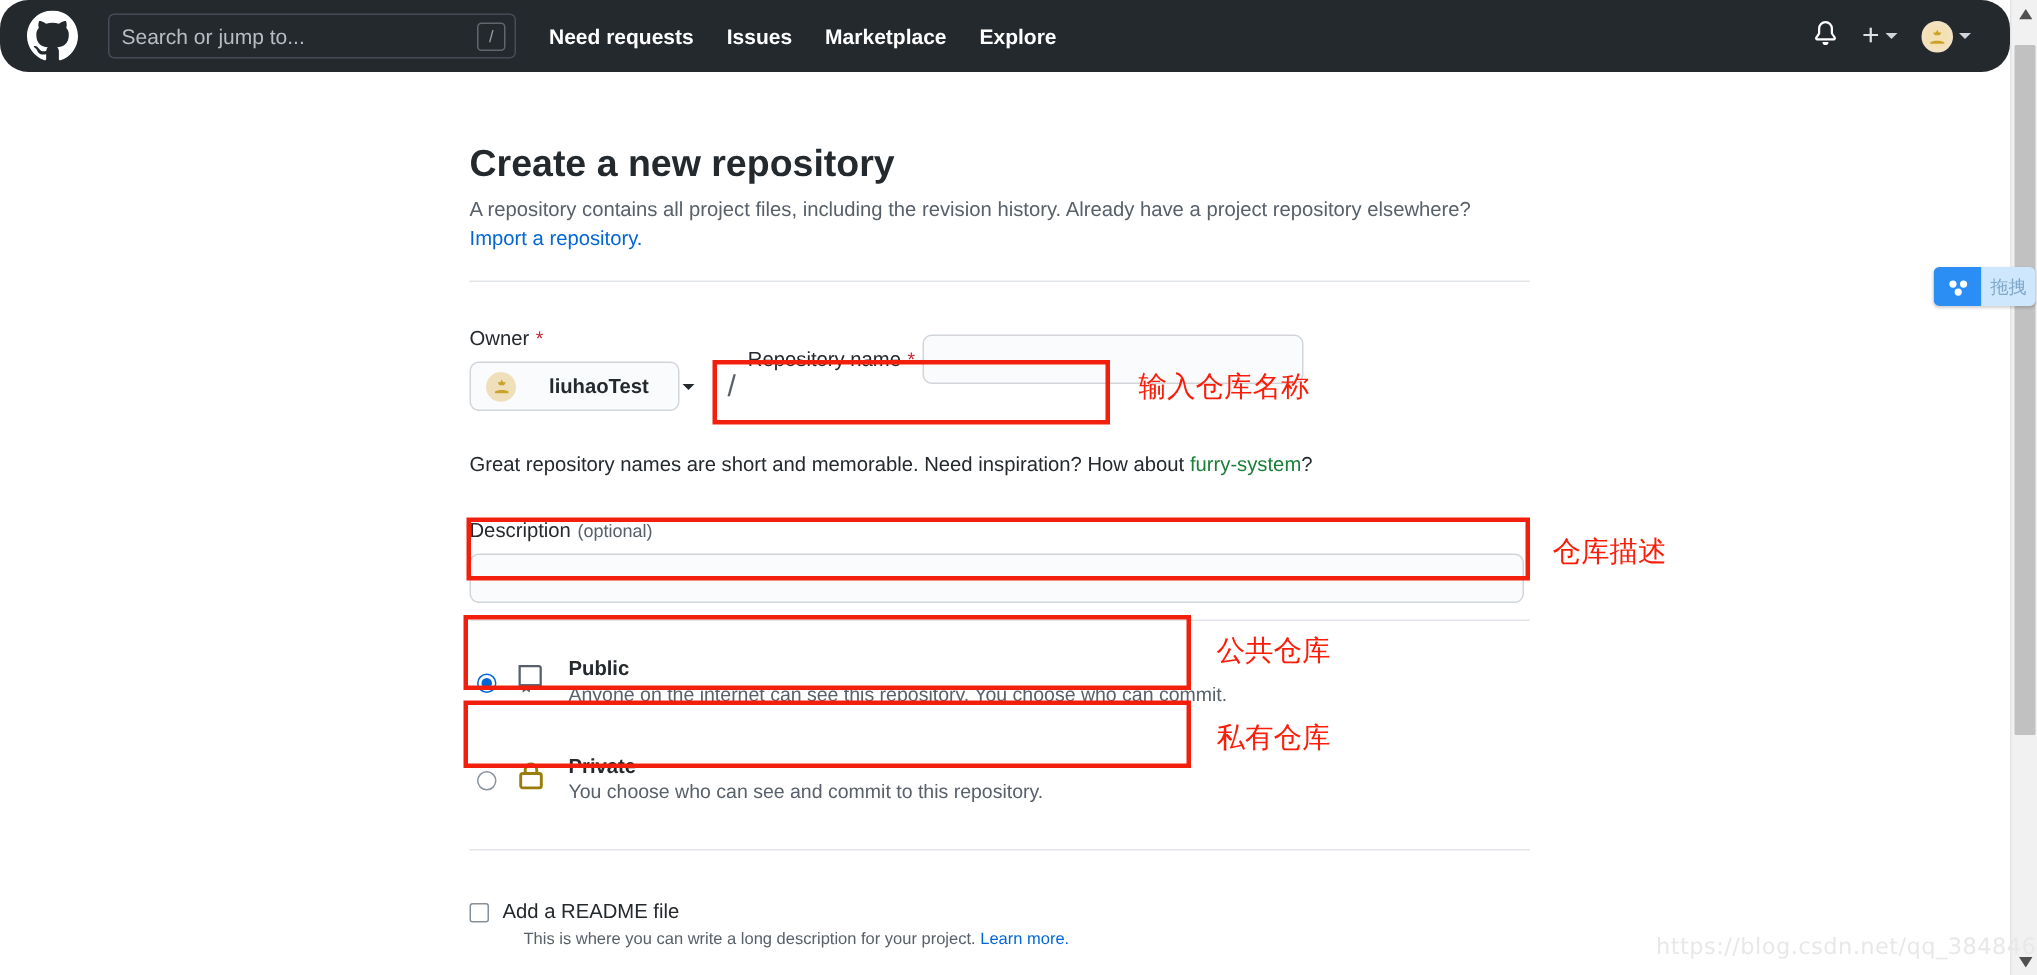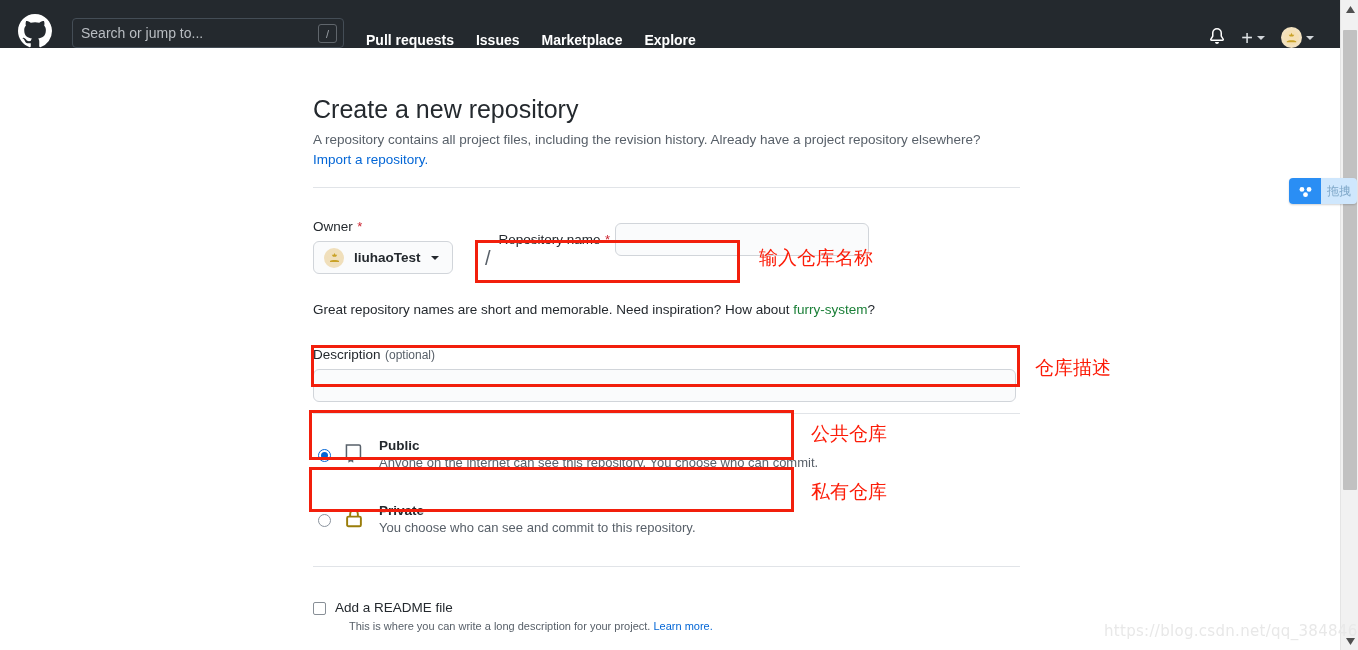--- a/index.html
+++ b/index.html
@@ -9,22 +9,23 @@
     overflow: hidden;
     background: #ffffff;
     font-family: "Liberation Sans", "DejaVu Sans", sans-serif;
   }
 
   
   .header {
     position: absolute; top: 0; left: 0;
     width: 1340px; height: 48px;
     background: #24292e;
-    display: flex; align-items: flex-end;
+    display: flex; align-items: center;
     padding: 0 12px 0 18px;
+    border-radius: 19px;
   }
   .gh-logo { width: 34px; height: 34px; flex: 0 0 34px; margin-right: 20px; }
   .gh-logo svg { display: block; }
 
   .search-box {
     position: relative;
     width: 272px; height: 30px;
     border: 1px solid #444d56;
     border-radius: 4px;
     background: #24292e;
@@ -88,21 +89,21 @@
     background: #c1c1c1; border-radius: 1px;
   }
 
   
   .content {
     position: absolute;
     left: 313px; top: 48px;
     width: 708px;
   }
   h1.page-title {
-    font-size: 25px; font-weight: normal;
+    font-size: 25px; font-weight: bold;
     color: #24292e; margin: 46px 0 6px 0; line-height: 1.2;
   }
   .lede { font-size: 13.5px; color: #586069; line-height: 1.5; margin: 0; }
   .lede a, .link { color: #0366d6; text-decoration: none; }
 
   hr.rule {
     border: 0; border-top: 1px solid #e1e4e8;
     margin: 19px 0 0 0; width: 707px;
   }
 
@@ -113,21 +114,21 @@
   .optional { color: #586069; font-size: 12px; }
 
   
   .owner-row { display: flex; align-items: flex-start; margin-top: 29px; }
   .owner-col { width: 166px; }
   .owner-btn {
     margin-top: 6px;
     height: 33px; width: 140px;
     border: 1px solid #d1d5da; border-radius: 6px;
     background: #fafbfc;
-    display: flex; align-items: center; gap: 10px;
+    display: flex; align-items: center; gap: 22px;
     padding: 0 10px;
     font-size: 13.5px; color: #24292e; font-weight: bold;
   }
   .owner-avatar {
     width: 20px; height: 20px; border-radius: 50%;
     background: #f0dfbb; flex: 0 0 20px;
     display: flex; align-items: center; justify-content: center;
   }
   .slash {
     font-size: 20px; color: #586069; font-weight: 300;
@@ -227,21 +228,21 @@
       <path d="M8 0C3.58 0 0 3.58 0 8c0 3.54 2.29 6.53 5.47 7.59.4.07.55-.17.55-.38 0-.19-.01-.82-.01-1.49-2.01.37-2.53-.49-2.69-.94-.09-.23-.48-.94-.82-1.13-.28-.15-.68-.52-.01-.53.63-.01 1.08.58 1.23.82.72 1.21 1.87.87 2.33.66.07-.52.28-.87.51-1.07-1.78-.2-3.64-.89-3.64-3.95 0-.87.31-1.59.82-2.15-.08-.2-.36-1.02.08-2.12 0 0 .67-.21 2.2.82.64-.18 1.32-.27 2-.27s1.36.09 2 .27c1.53-1.04 2.2-.82 2.2-.82.44 1.1.16 1.92.08 2.12.51.56.82 1.27.82 2.15 0 3.07-1.87 3.75-3.65 3.95.29.25.54.73.54 1.48 0 1.07-.01 1.93-.01 2.2 0 .21.15.46.55.38A8.013 8.013 0 0016 8c0-4.42-3.58-8-8-8z"></path>
     </svg>
   </div>
 
   <div class="search-box">
     <span class="ph">Search or jump to...</span>
     <span class="slash-key">/</span>
   </div>
 
   <nav class="navlinks">
-    <a href="#">Pull requests</a>
+    <a href="#">Need requests</a>
     <a href="#">Issues</a>
     <a href="#">Marketplace</a>
     <a href="#">Explore</a>
   </nav>
 
   <div class="header-right">
     <span class="bell">
       <svg width="16" height="16" viewBox="0 0 16 16" fill="#ffffff" aria-hidden="true">
         <path d="M8 16a2 2 0 001.985-1.75c.017-.137-.097-.25-.235-.25h-3.5c-.138 0-.252.113-.235.25A2 2 0 008 16z"></path>
         <path fill-rule="evenodd" d="M8 1.5A3.5 3.5 0 004.5 5v2.947c0 .346-.102.683-.294.97l-1.703 2.556a.018.018 0 00-.003.01l.001.006.003.004.004.002.007.001h10.97l.007-.1.004-.002.003-.004.001-.007a.017.017 0 00-.003-.01l-1.703-2.554a1.75 1.75 0 01-.294-.97V5A3.5 3.5 0 008 1.5zM3 5a5 5 0 0110 0v2.947c0 .05.015.098.042.139l1.703 2.555A1.518 1.518 0 0113.482 13H2.518a1.518 1.518 0 01-1.263-2.36l1.703-2.554A.25.25 0 003 7.947V5z"></path>

